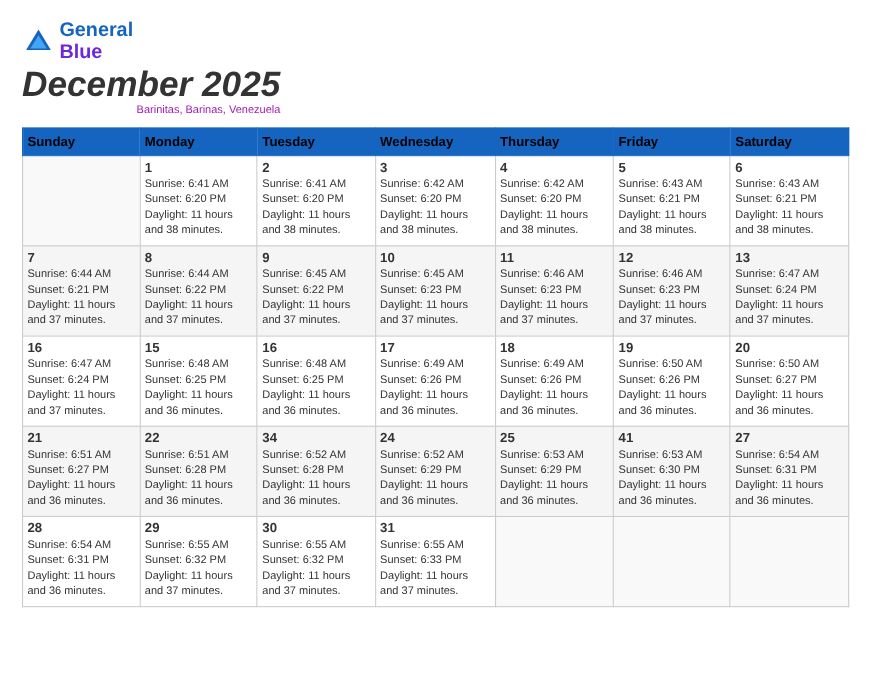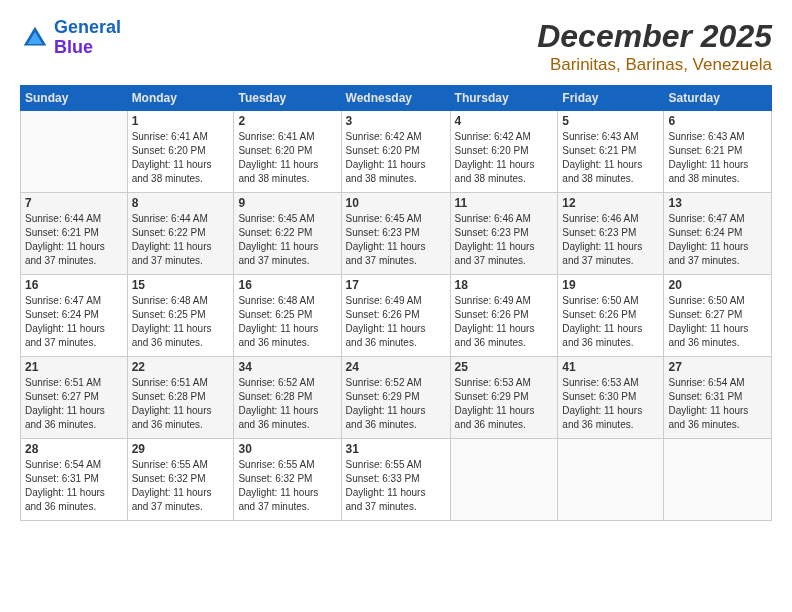--- a/index.html
+++ b/index.html
@@ -14,20 +14,21 @@
       width: 792px;
       height: 612px;
       padding: 18px 20px 10px 20px;
       background: #fff;
     }
     .header {
       display: flex;
       justify-content: space-between;
       align-items: flex-start;
       margin-bottom: 10px;
+      flex-direction: column;
     }
     .logo {
       display: flex;
       align-items: center;
       gap: 4px;
     }
     .logo-text {
       font-size: 18px;
       font-weight: bold;
       color: #333;
@@ -43,31 +44,31 @@
     .title-block {
       text-align: right;
     }
     .main-title {
       font-size: 32px;
       font-weight: bold;
       color: #333;
       font-style: italic;
     }
     .subtitle {
-      font-size: 17px;
-      color: #a16207;
+      font-size: 10px;
+      color: #a21caf;
     }
     table {
       width: 100%;
       border-collapse: collapse;
       font-size: 10.5px;
     }
     thead tr th {
       background: #1565c0;
-      color: #e5e5e5;
+      color: #000000;
       padding: 5px 4px;
       text-align: left;
       font-size: 12px;
       font-weight: bold;
       border: 1px solid #1565c0;
     }
     tbody tr td {
       border: 1px solid #ccc;
       vertical-align: top;
       padding: 3px 4px;

